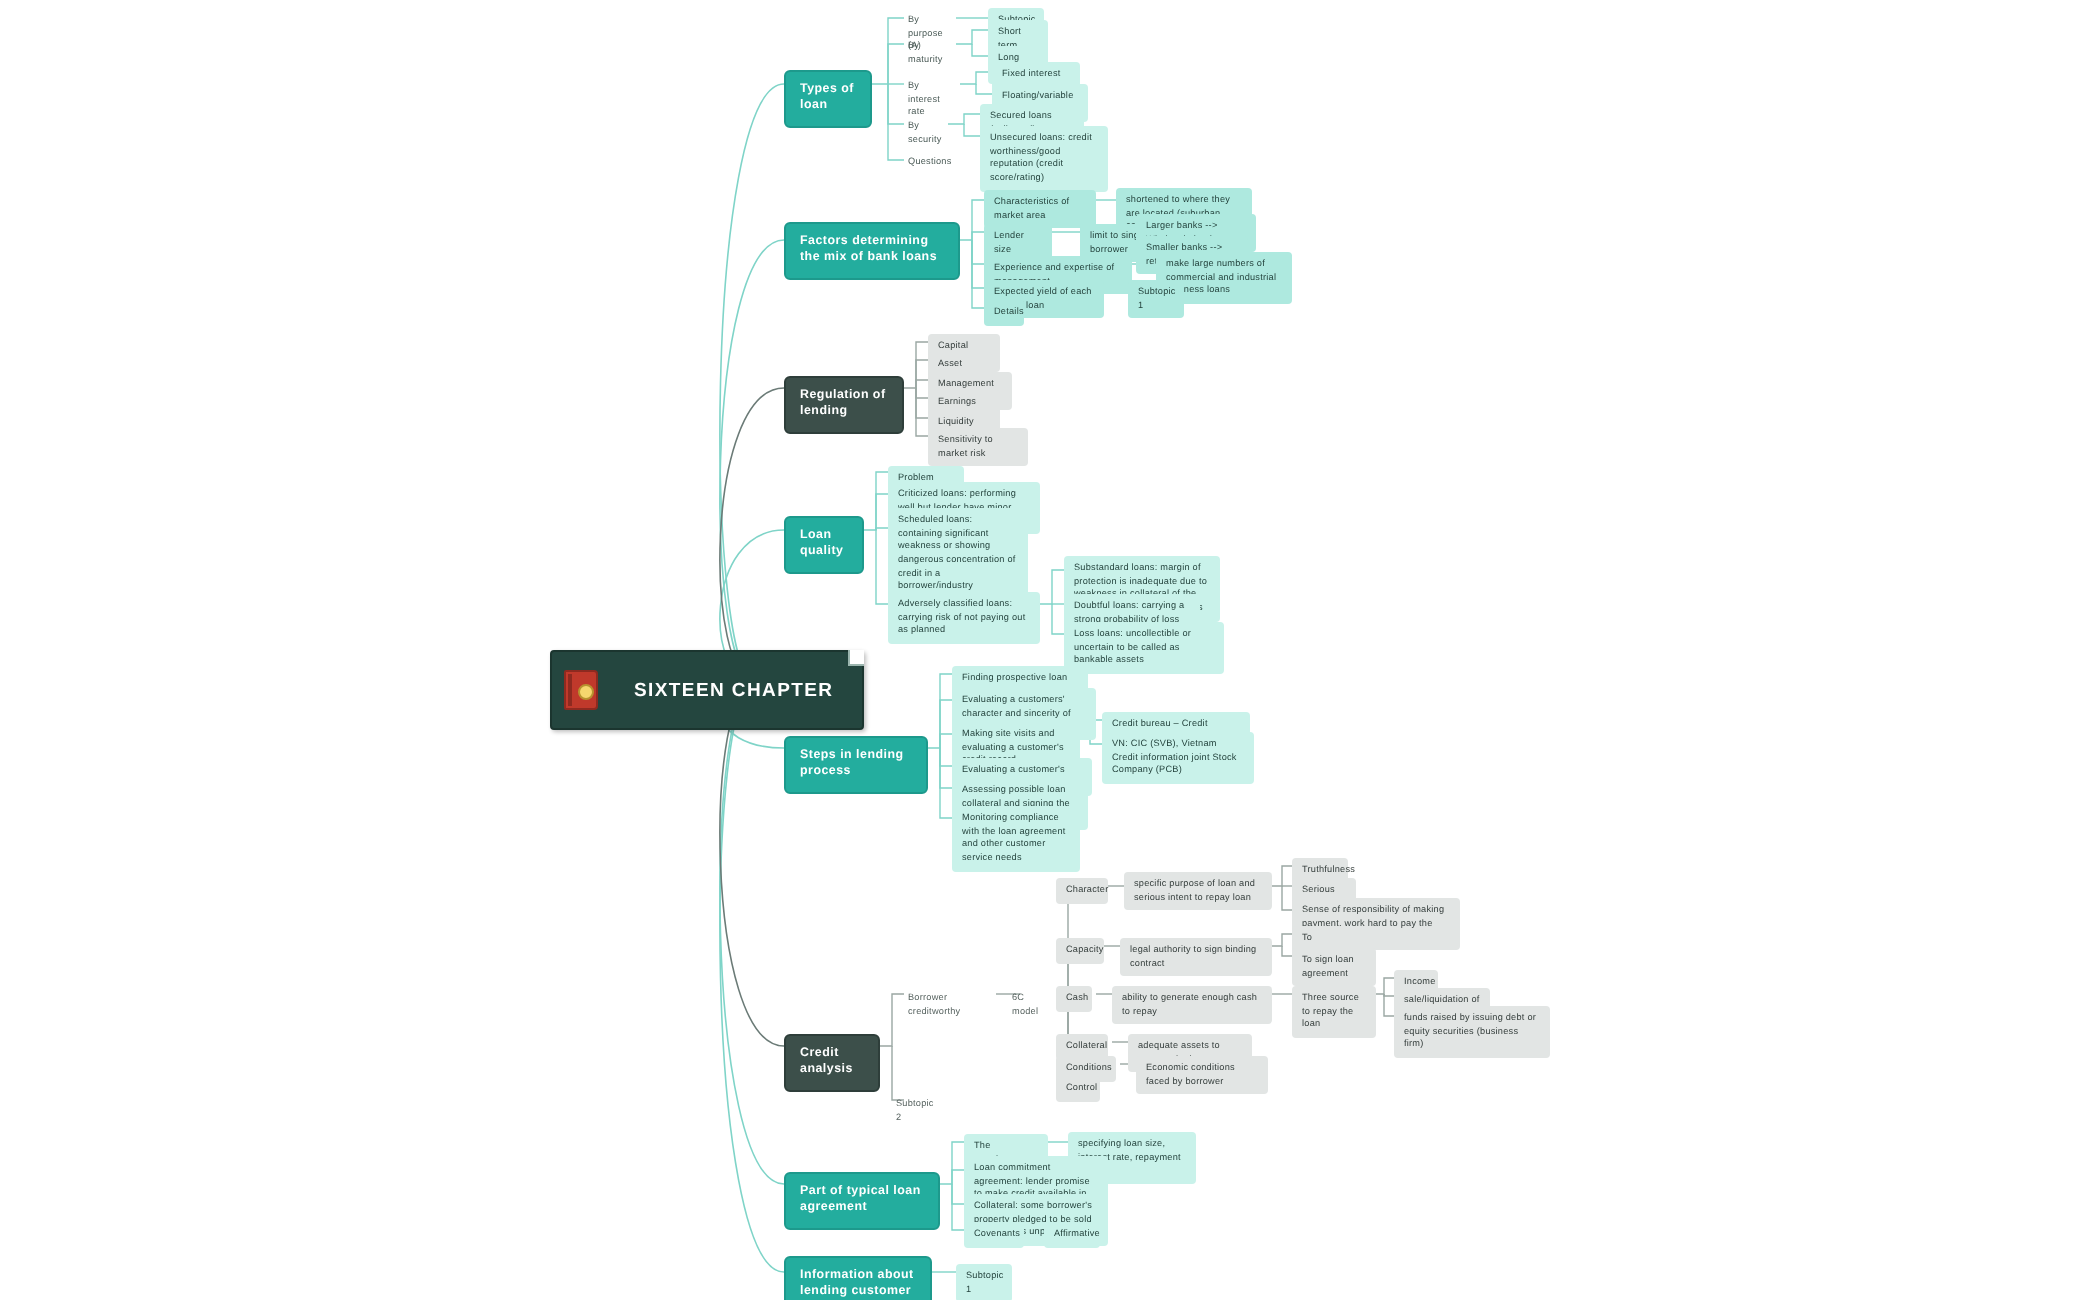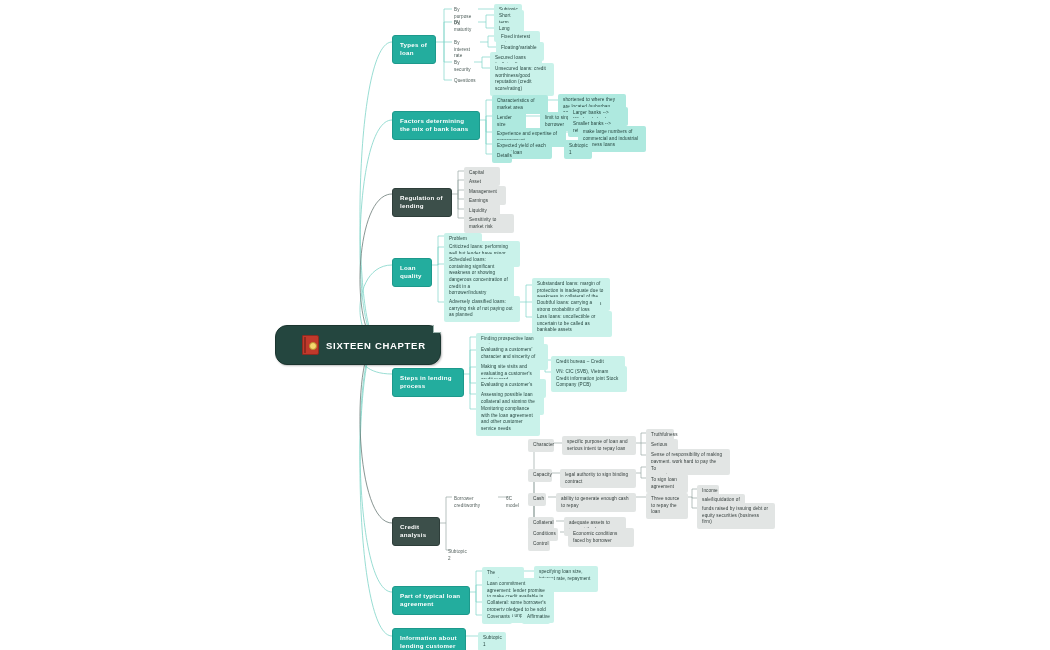--- a/index.html
+++ b/index.html
@@ -13,23 +13,23 @@
   }
   #canvas { position:absolute; inset:0; }
   svg.links { position:absolute; left:0; top:0; width:1050px; height:650px; pointer-events:none; }
 
   .node { position:absolute; }
 
   
   .root {
     background:#24463f;
     border:1px solid #1b352f;
-    border-radius:12px;
-    display:flex; align-items:center; gap:7px;
-    padding:9px 14px 9px 26px;
+    border-radius:2px;
+    display:flex; align-items:center; gap:18px;
+    padding:9px 14px 9px 6px;
     box-shadow:1px 1px 2px rgba(0,0,0,0.25);
   }
   .root .title {
     color:#ffffff; font-size:9.5px; font-weight:bold; letter-spacing:0.7px;
     white-space:nowrap;
   }
   .book-icon {
     width:17px; height:20px; position:relative; flex:none;
     background:#c0392b; border:1px solid #8e2a20; border-radius:1px 2px 2px 1px;
   }

